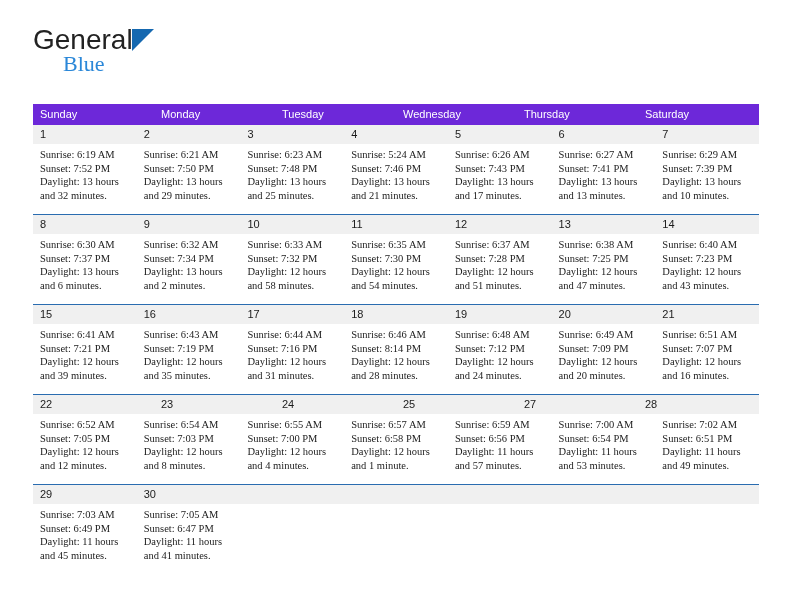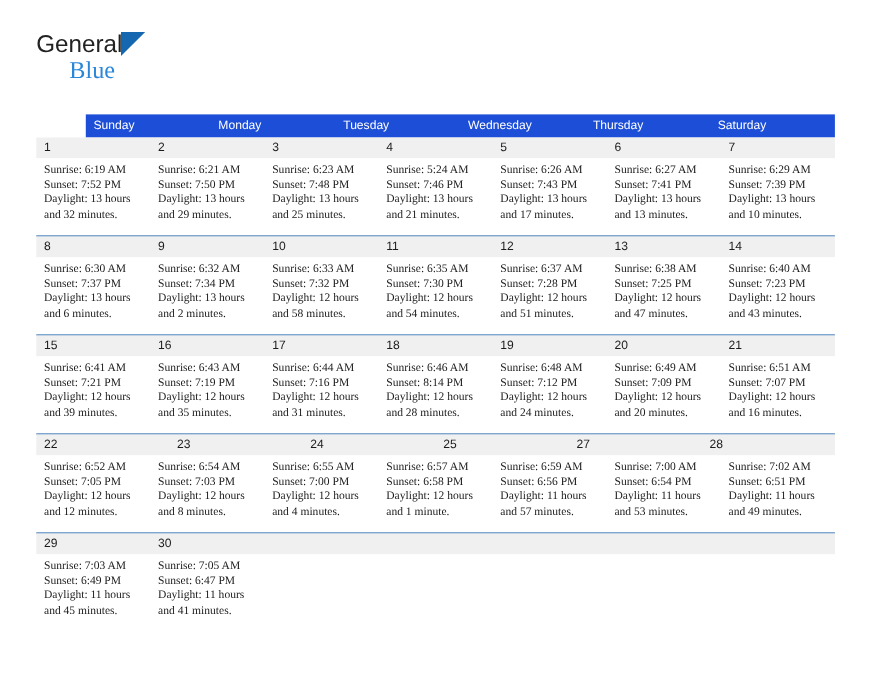--- a/index.html
+++ b/index.html
@@ -32,21 +32,21 @@
   .brand {
     position: absolute;
     left: 0;
     top: 0;
     width: 240px;
     height: 60px;
   }
   .brand-row1 {
     position: relative;
     display: block;
-    font-size: 22px;
+    font-size: 28px;
     line-height: 24px;
     color: #222222;
     letter-spacing: 0px;
     height: 24px;
   }
   .brand-general {
     display: inline-block;
     vertical-align: top;
   }
   .brand-tri {
@@ -93,23 +93,22 @@
 
   
   .calendar {
     position: absolute;
     left: 33px;
     top: 104px;
     width: 726px;
   }
   .weekday-row {
     display: flex;
-    background: #1d4ed8;
+    background: #6d28d9;
     height: 21px;
-    margin-left: 45px;
   }
   .weekday-cell {
     flex: 1 1 0;
     color: #ffffff;
     font-size: 11px;
     line-height: 21px;
     padding-left: 7px;
     box-sizing: border-box;
     white-space: nowrap;
     overflow: hidden;

